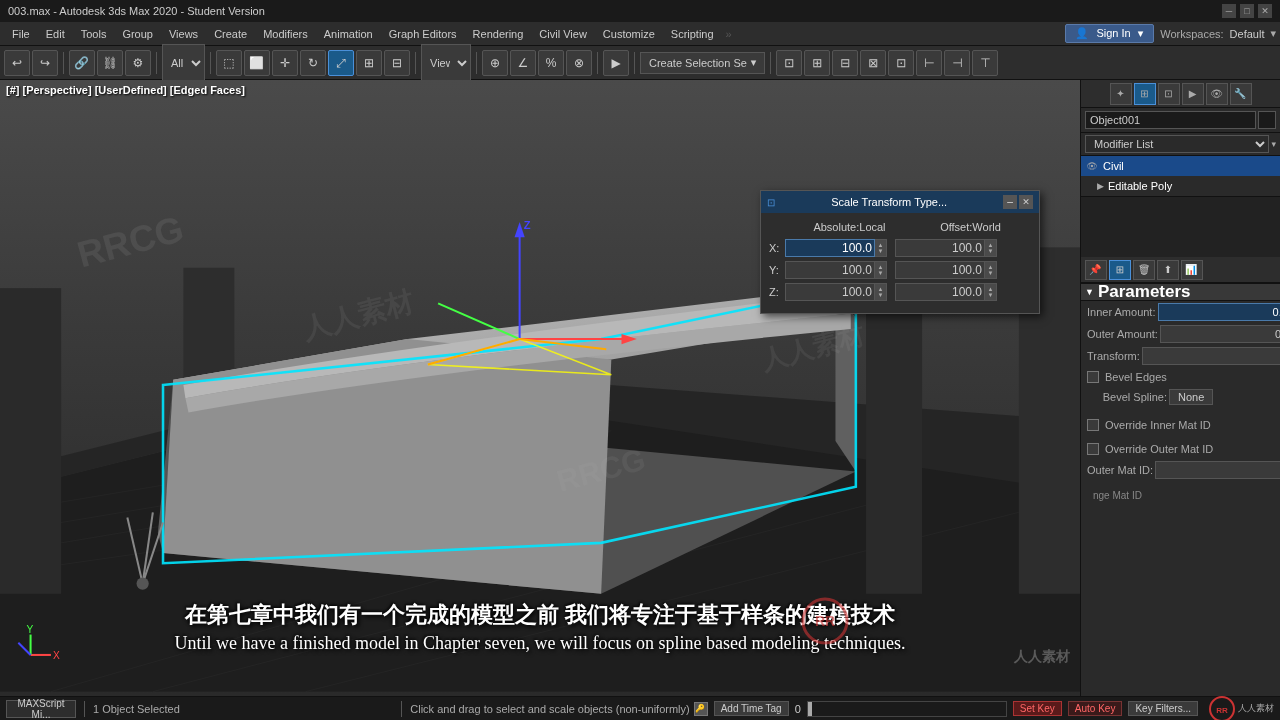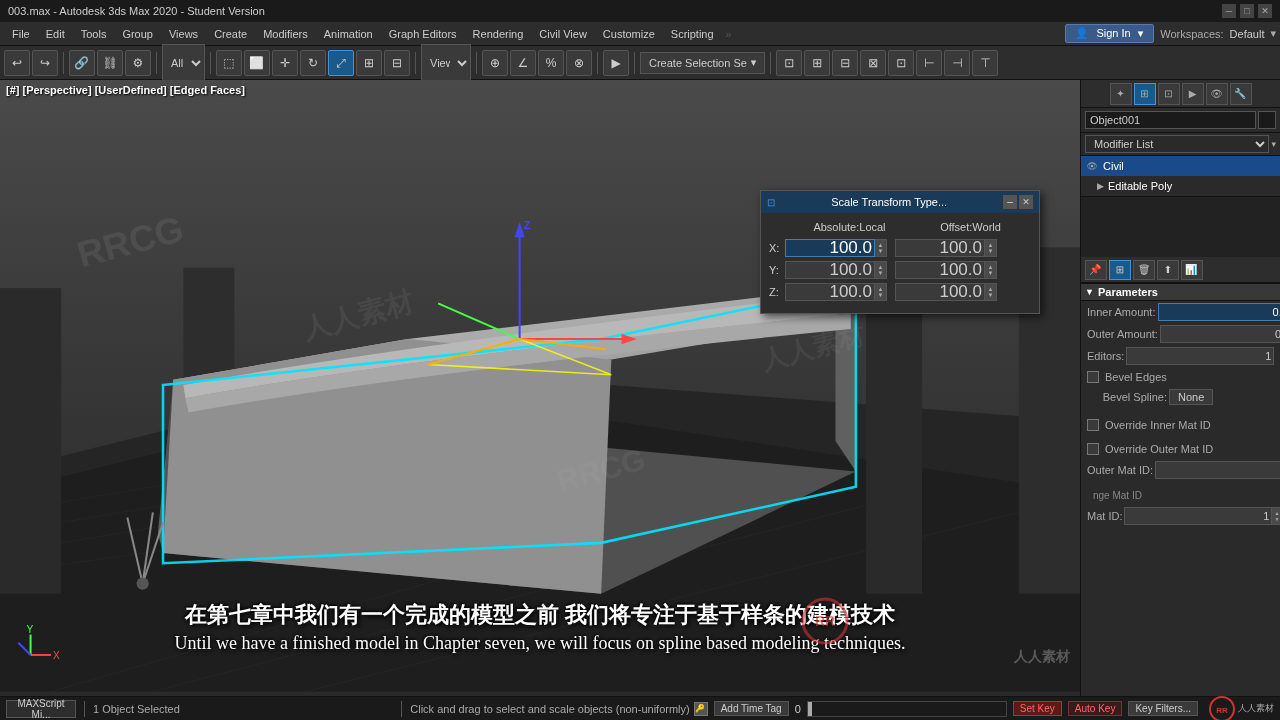--- a/index.html
+++ b/index.html
@@ -201,21 +201,21 @@
       width: 16px;
       font-size: 11px;
       color: #ccc;
     }
     .dialog-input {
       width: 90px;
       height: 18px;
       background: #1a3a5a;
       border: 1px solid #4a7aaa;
       color: #fff;
-      font-size: 17px;
+      font-size: 12px;
       padding: 0 2px;
       text-align: right;
     }
     .dialog-input.normal {
       background: #3a3a3a;
       border: 1px solid #555;
       color: #ccc;
     }
     .dialog-spinner {
       width: 12px; height: 18px;
@@ -376,21 +376,21 @@
       background: #383838;
       display: flex;
       align-items: center;
       padding: 0 4px;
       gap: 4px;
       cursor: pointer;
       border-top: 1px solid #111;
       border-bottom: 1px solid #111;
     }
     .section-arrow { font-size: 9px; color: #fff; }
-    .section-title { font-size: 11px; color: #fff; font-weight: bold; }
+    .section-title { font-size: 17px; color: #fff; font-weight: bold; }
 
     .param-row {
       display: flex;
       align-items: center;
       padding: 2px 6px;
       gap: 2px;
       min-height: 20px;
     }
     .param-label {
       text-align: right;
@@ -835,21 +835,21 @@
 
       <div class="param-row">
         <span class="param-label" style="width:90px;">Outer Amount:</span>
         <div style="display:flex; flex:1;">
           <input type="text" class="param-input normal" value="0.0cm" style="">
 
         </div>
       </div>
 
       <div class="param-row">
-        <span class="param-label" style="width:90px;">Editors:</span>
+        <span class="param-label" style="width:90px;">Transform:</span>
         <div style="display:flex; flex:1;">
           <input type="text" class="param-input normal" value="1" style="">
 
         </div>
       </div>
 
       <div class="param-row">
         <div class="param-checkbox"></div>
         <span style="margin-left:4px; color:#aaa; font-size:11px;">Bevel Edges</span>
       </div>
@@ -879,30 +879,20 @@
         <div style="display:flex; flex:1;">
           <input type="text" class="param-input normal" value="3" style="">
 
         </div>
       </div>
 
       <div style="height:4px;"></div>
 
       <div class="param-row">
         <span style="color:#888; font-size:10px; padding-left:6px;">nge Mat ID</span>
-      </div>
-      <div class="param-row">
-        <span class="param-label" style="width:80px;">Mat ID:</span>
-        <div style="display:flex; flex:1;">
-          <input type="text" class="param-input normal" value="1" style="">
-          <div class="param-spinner">
-              <span>▲</span>
-              <span>▼</span>
-            </div>
-        </div>
       </div>
 
     </div>
   </div>
 </div>
 
 <div id="statusbar">
   <button id="maxscript-btn">MAXScript Mi...</button>
   <div style="width:1px; height:16px; background:#555; margin:0 4px;"></div>
   <span id="status-text">1 Object Selected</span>

